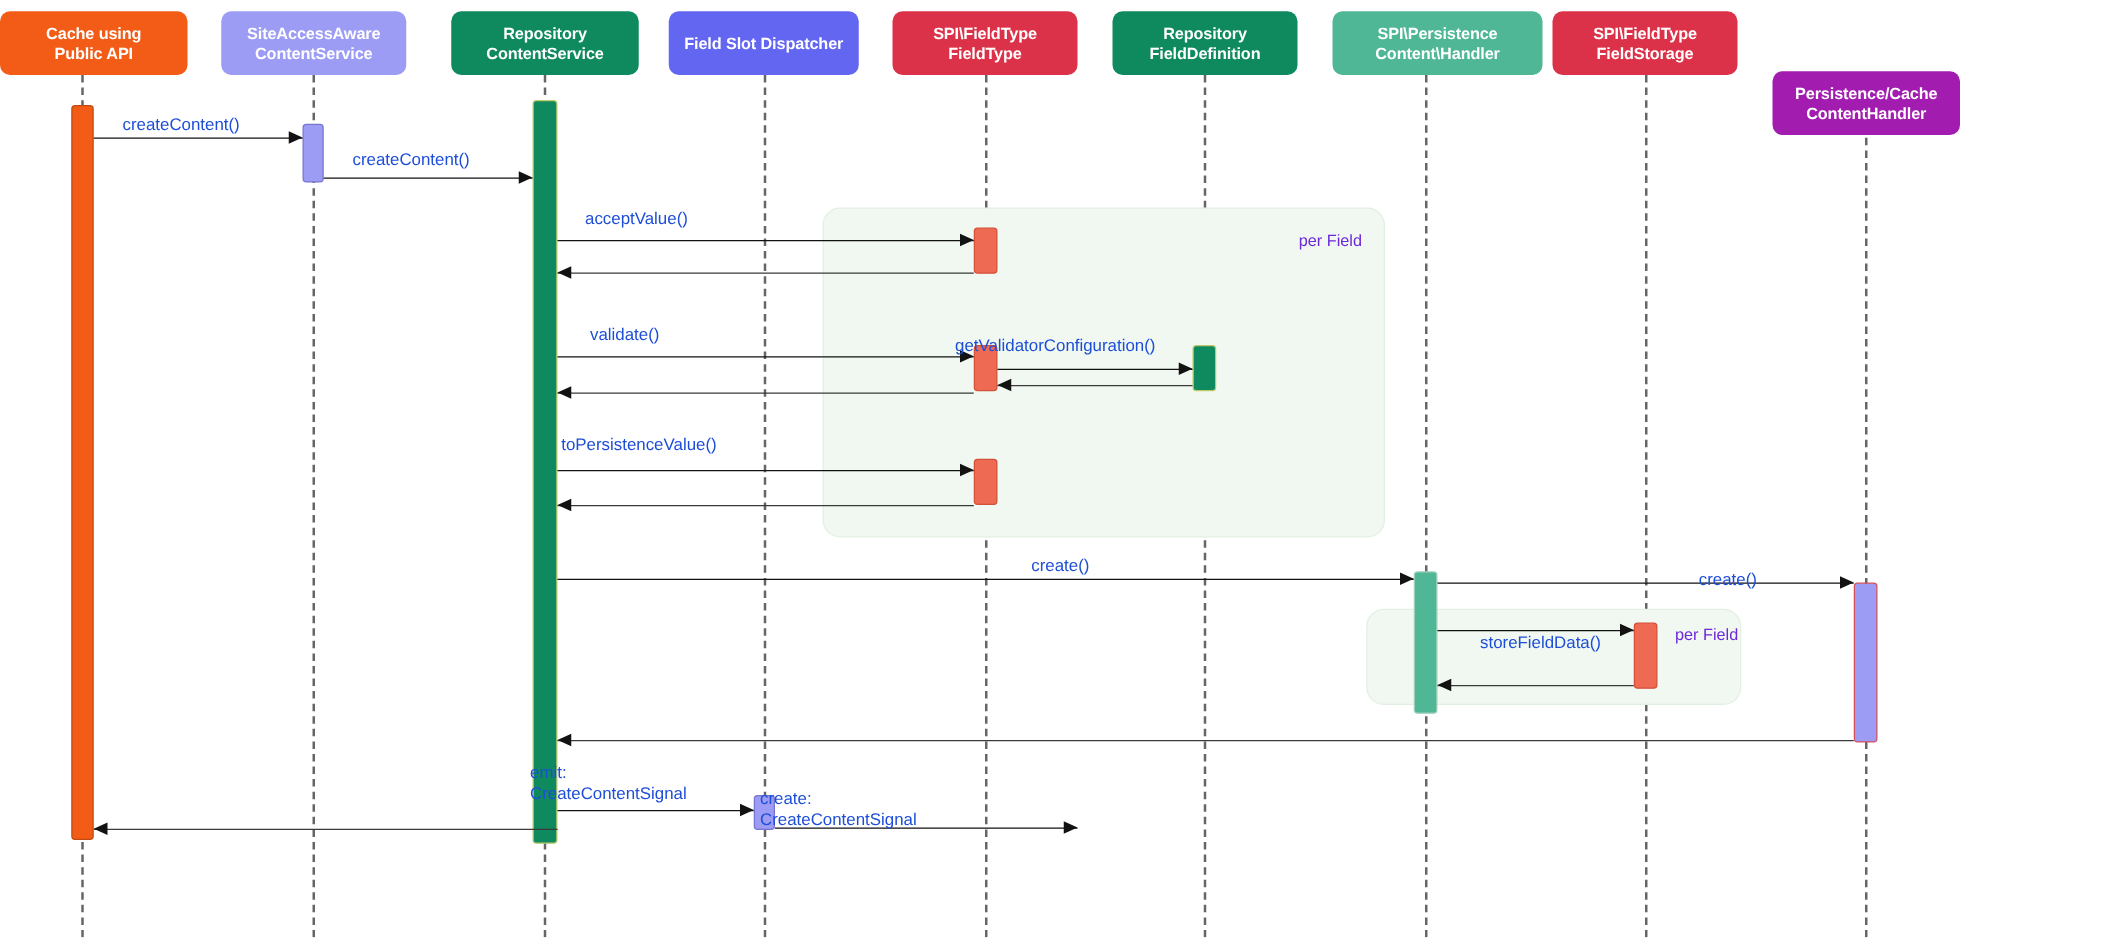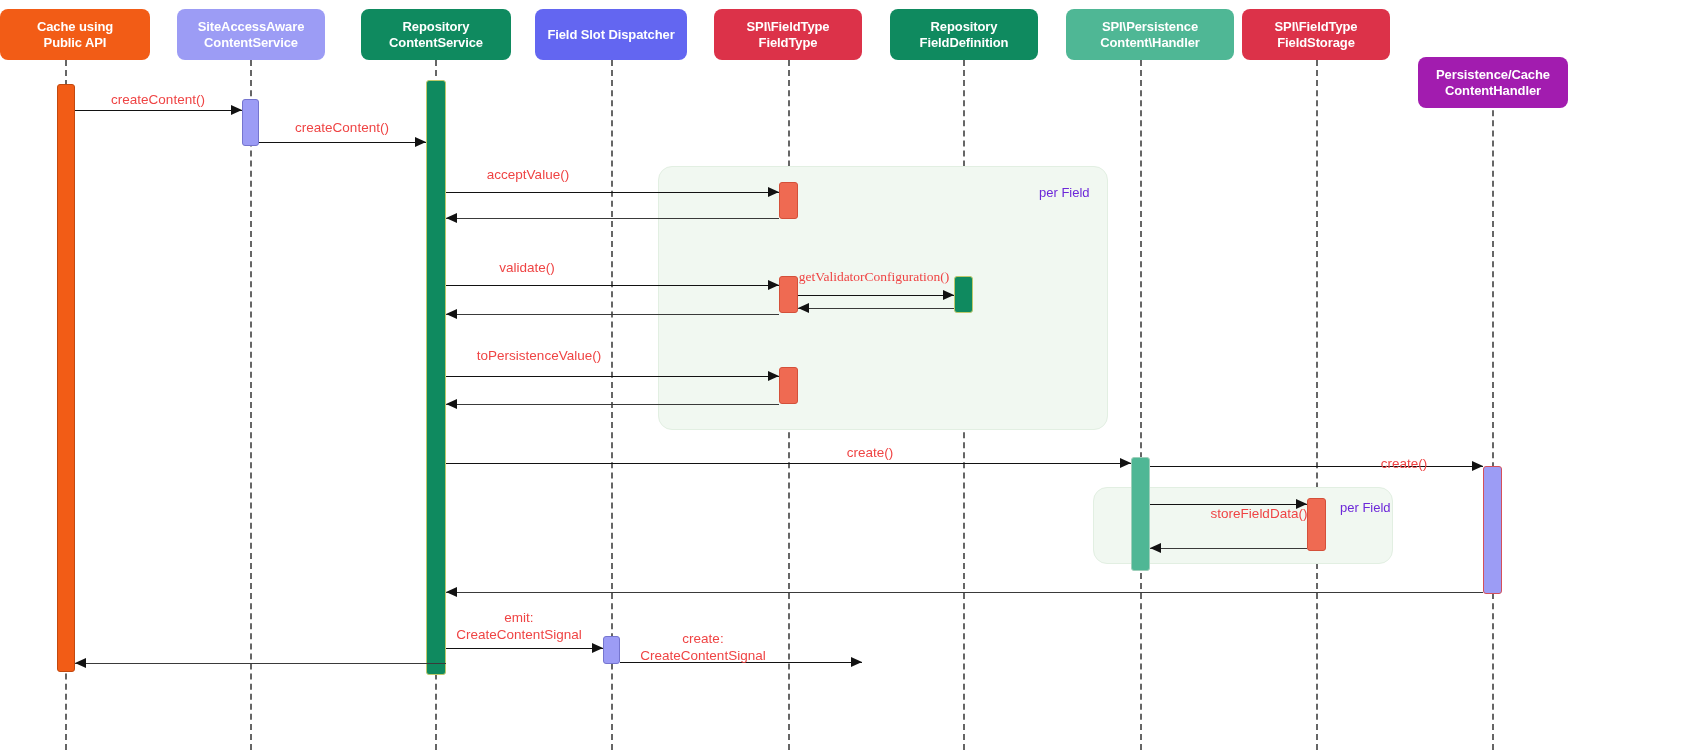--- a/index.html
+++ b/index.html
@@ -67,23 +67,22 @@
     width: 0;
     height: 0;
     border-top: 5.5px solid transparent;
     border-bottom: 5.5px solid transparent;
   }
   .arrow-head.right { border-left: 11px solid #121212; }
   .arrow-head.left { border-right: 11px solid #121212; }
   .msg-label {
     position: absolute;
     font-size: 13.5px;
-    color: #ef4444;
+    color: #1d4ed8;
     white-space: pre-line;
-    text-align: center;
     line-height: 17px;
   }
 </style>
 </head>
 <body>
 
 <div id="canvas">
   <div id="lifelines-layer">
       <div class="lifeline" style="left: 65px; top: 60px; height: 690px;"></div>
       <div class="lifeline" style="left: 250px; top: 60px; height: 690px;"></div>
@@ -124,21 +123,21 @@
       <div class="msg-line" style="left: 446px; top: 192px; width: 333px;"></div>
       <div class="arrow-head right" style="top: 187.2px; left: 768px;"></div>
       <div class="msg-label" style="left: 528px; top: 166px; width: 120px; margin-left: -60px;">acceptValue()</div>
       <div class="msg-line ret" style="left: 446px; top: 218px; width: 333px;"></div>
       <div class="arrow-head left" style="top: 213.2px; left: 446px;"></div>
       <div class="msg-line" style="left: 446px; top: 285px; width: 333px;"></div>
       <div class="arrow-head right" style="top: 280.2px; left: 768px;"></div>
       <div class="msg-label" style="left: 527px; top: 259px; width: 110px; margin-left: -55px;">validate()</div>
       <div class="msg-line" style="left: 798px; top: 295px; width: 156px;"></div>
       <div class="arrow-head right" style="top: 290.2px; left: 943px;"></div>
-      <div class="msg-label" style="left: 874px; top: 268px; width: 220px; margin-left: -110px; font-family: Liberation Serif, serif;">getValidatorConfiguration()</div>
+      <div class="msg-label" style="left: 874px; top: 268px; width: 220px; margin-left: -110px;">getValidatorConfiguration()</div>
       <div class="msg-line ret" style="left: 798px; top: 308px; width: 156px;"></div>
       <div class="arrow-head left" style="top: 303.2px; left: 798px;"></div>
       <div class="msg-line ret" style="left: 446px; top: 314px; width: 333px;"></div>
       <div class="arrow-head left" style="top: 309.2px; left: 446px;"></div>
       <div class="msg-line" style="left: 446px; top: 376px; width: 333px;"></div>
       <div class="arrow-head right" style="top: 371.2px; left: 768px;"></div>
       <div class="msg-label" style="left: 539px; top: 347px; width: 180px; margin-left: -90px;">toPersistenceValue()</div>
       <div class="msg-line ret" style="left: 446px; top: 404px; width: 333px;"></div>
       <div class="arrow-head left" style="top: 399.2px; left: 446px;"></div>
       <div class="msg-line" style="left: 446px; top: 463px; width: 685px;"></div>

